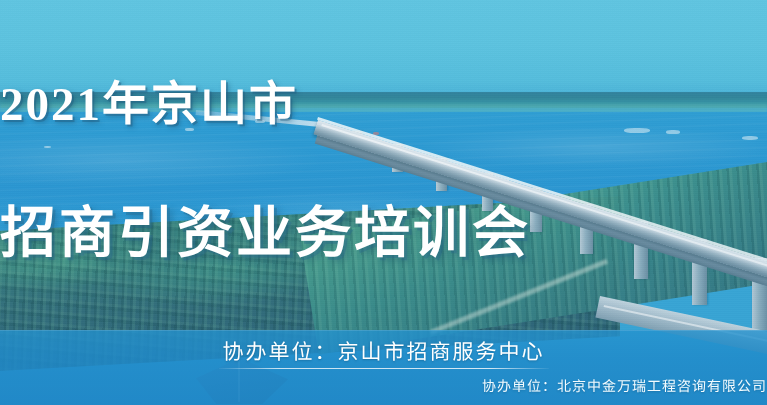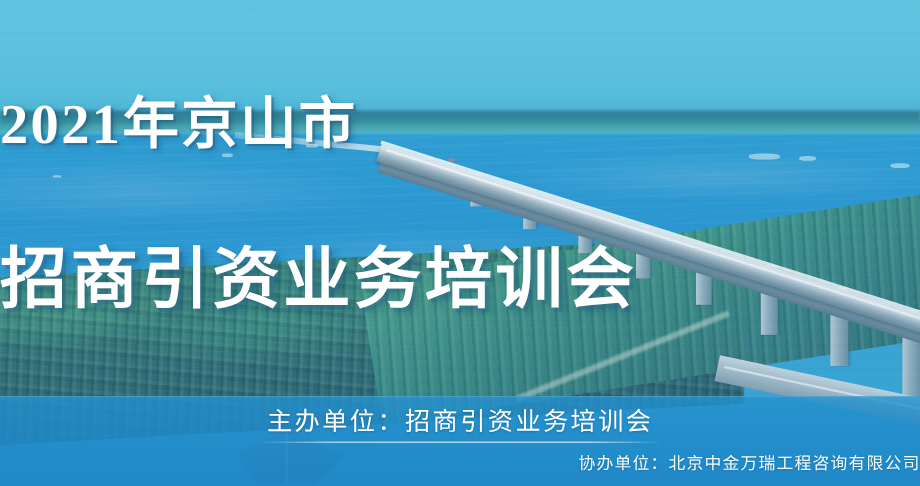--- a/index.html
+++ b/index.html
@@ -457,21 +457,21 @@
   <div class="content">
 
     <div class="year-line">2021年京山市</div>
 
     <div class="main-title">招商引资业务培训会</div>
   </div>
 
   <div class="banner">
     <div class="banner-inner">
 
-      <div class="organizer">主办单位：招商引资业务培训会</div>
+      <div class="organizer">协办单位：京山市招商服务中心</div>
 
       <div class="divider"></div>
 
       <div class="co-organizer">协办单位：北京中金万瑞工程咨询有限公司</div>
     </div>
   </div>
 
 </div>
 
 </body></html>

